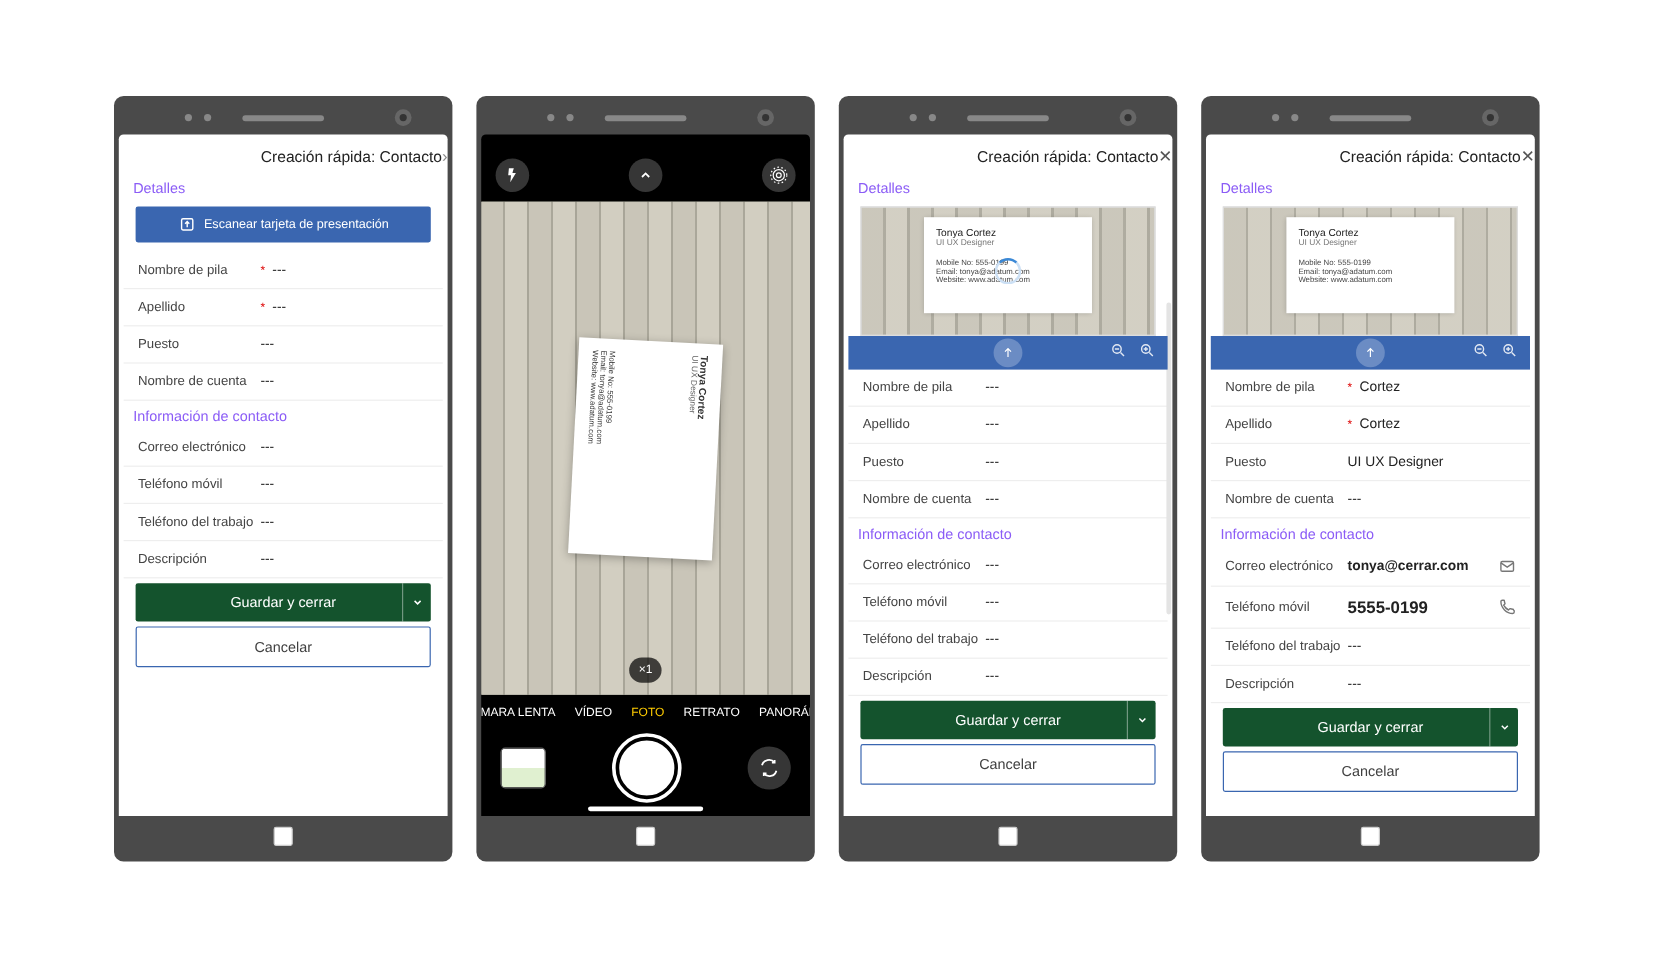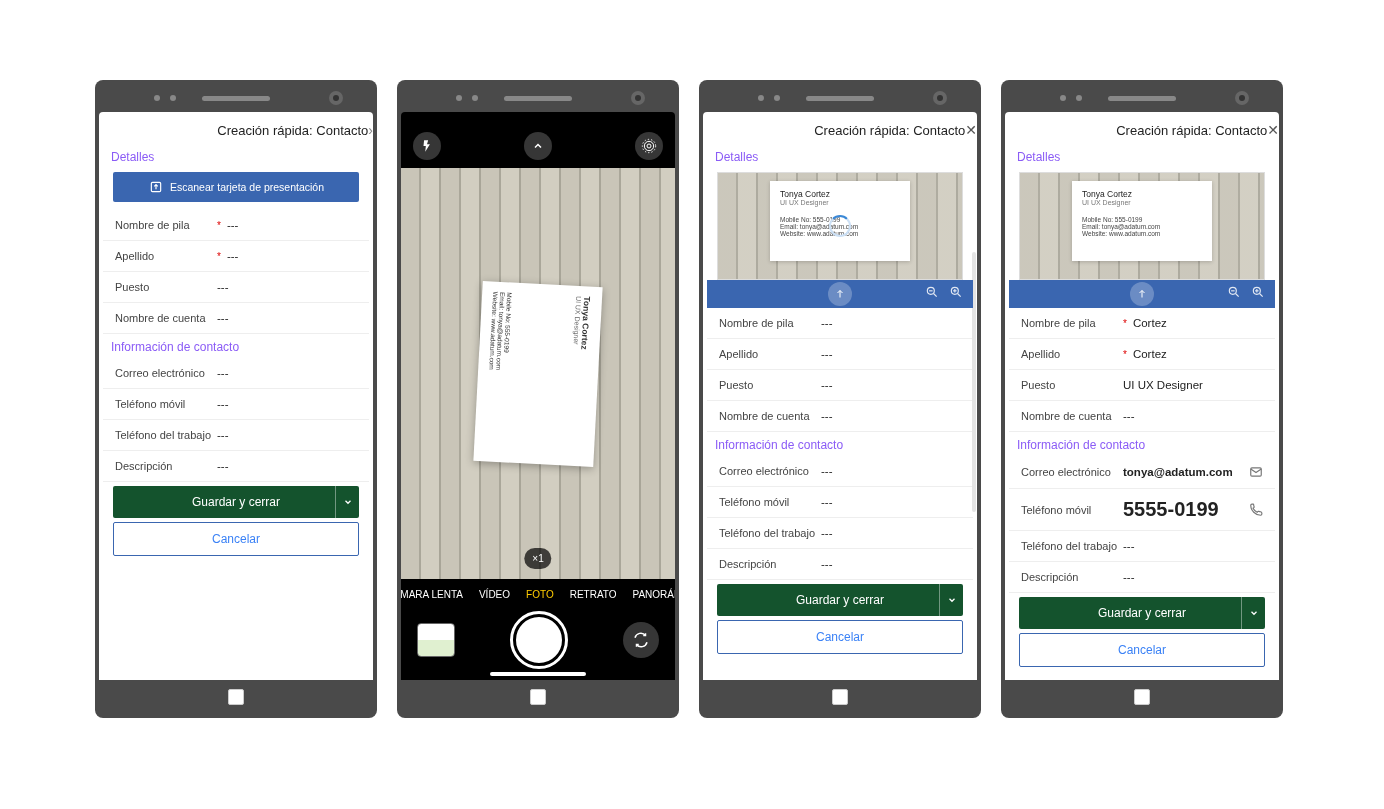--- a/index.html
+++ b/index.html
@@ -80,39 +80,39 @@
     display:flex;
     align-items:center;
     padding:9px 12px;
     border-bottom:1px solid #eee;
     font-size:11px;
     gap:2px;
   }
   .field-label { flex:0 0 100px; color:#444; font-size:11px;}
   .req { color:#d00; font-size:10px; padding-right:4px;}
   .field-val { flex:1; color:#222; font-size:11.5px;}
-  .field-row.bold .field-val { font-weight:600; font-size:20px;}
+  .field-row.bold .field-val { font-weight:600; font-size:14px;}
   .action-btn {
     margin:4px 10px;
     padding:9px;
     text-align:center;
     font-size:12px;
     border-radius:2px;
     display:flex;
     align-items:center;
     justify-content:center;
     position:relative;
   }
   .btn-primary { background:#14532d;color:#fff;}
   .btn-primary .chev {
     position:absolute; right:0; top:0; bottom:0; width:24px;
     border-left:1px solid rgba(255,255,255,0.4);
     display:flex;align-items:center;justify-content:center;
   }
-  .btn-secondary { border:1px solid #3a66b0; color:#3b82f6; background:#fff;}
+  .btn-secondary { border:1px solid #3a66b0; color:#404040; background:#fff;}
   
   .cam-screen { background:#000; color:#fff; flex:1; display:flex; flex-direction:column;}
   .cam-top { display:flex; justify-content:space-between; padding:20px 12px 8px;}
   .cam-circ {
     width:28px;height:28px;border-radius:50%;background:rgba(60,60,60,0.9);
     display:flex;align-items:center;justify-content:center;font-size:14px;
   }
   .cam-view {
     flex:1;
     background: #b8b8ab;
@@ -521,21 +521,21 @@
         <span class="field-label">Puesto</span>
         <span class="field-val">UI UX Designer</span>
       </div>
       <div class="field-row">
         <span class="field-label">Nombre de cuenta</span>
         <span class="field-val">---</span>
       </div>
       <div class="section-title">Información de contacto</div>
       <div class="field-row">
         <span class="field-label">Correo electrónico</span>
-        <span class="field-val" style="font-weight:600">tonya@adatum.com</span>
+        <span class="field-val" style="font-weight:600">tonya@cerrar.com</span>
         <span class="side-icon">
           <svg width="14" height="14" viewBox="0 0 24 24" fill="none" stroke="#777" stroke-width="2">
               <rect x="3" y="5" width="18" height="14" rx="2"></rect>
               <path d="M3 7l9 6 9-6"></path>
             </svg>
         </span>
       </div>
       <div class="field-row bold">
         <span class="field-label">Teléfono móvil</span>
         <span class="field-val">5555-0199</span>

